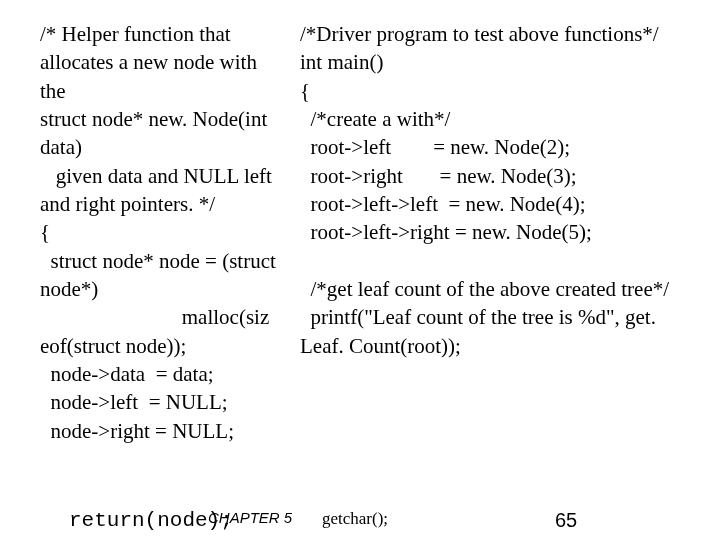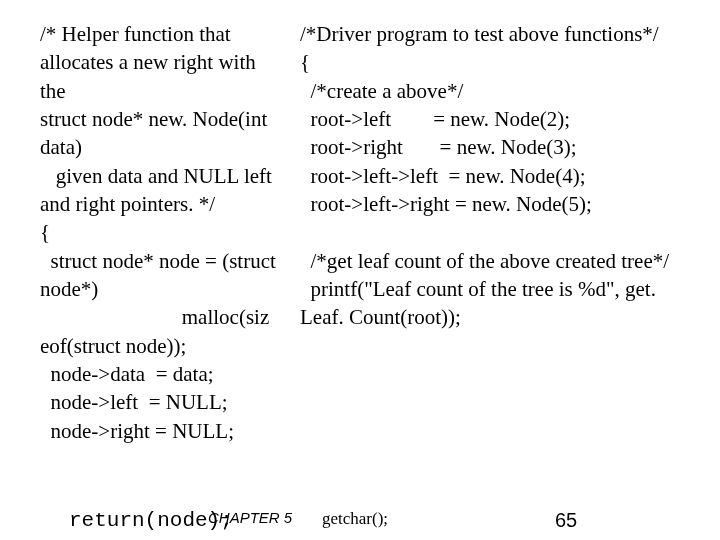--- a/index.html
+++ b/index.html
@@ -64,34 +64,35 @@
     left: 555px;
     font-family: Arial, Helvetica, sans-serif;
     font-size: 20px;
   }
 </style>
 </head>
 <body>
 
 <div class="content">
   <div class="col col-left">
-    <div class="line">/* Helper function that allocates a new right with the</div>
+    <div class="line">/* Helper function that allocates a new node with the</div>
     <div class="line">struct node* new. Node(int data)</div>
     <div class="line">   given data and NULL left and right pointers. */</div>
     <div class="line">{</div>
     <div class="line">  struct node* node = (struct node*)</div>
     <div class="line">                           malloc(siz eof(struct node));</div>
     <div class="line">  node-&gt;data  = data;</div>
     <div class="line">  node-&gt;left  = NULL;</div>
     <div class="line">  node-&gt;right = NULL;</div>
   </div>
   <div class="col col-right">
     <div class="line">/*Driver program to test above functions*/</div>
+    <div class="line">int main()</div>
     <div class="line">{</div>
-    <div class="line">  /*create a above*/</div>
+    <div class="line">  /*create a with*/</div>
     <div class="line">  root-&gt;left        = new. Node(2);</div>
     <div class="line">  root-&gt;right       = new. Node(3);</div>
     <div class="line">  root-&gt;left-&gt;left  = new. Node(4);</div>
     <div class="line">  root-&gt;left-&gt;right = new. Node(5);</div>
     <div class="line"> </div>
     <div class="line">  /*get leaf count of the above created tree*/</div>
     <div class="line">  printf("Leaf count of the tree is %d", get. Leaf. Count(root));</div>
   </div>
 </div>
 

